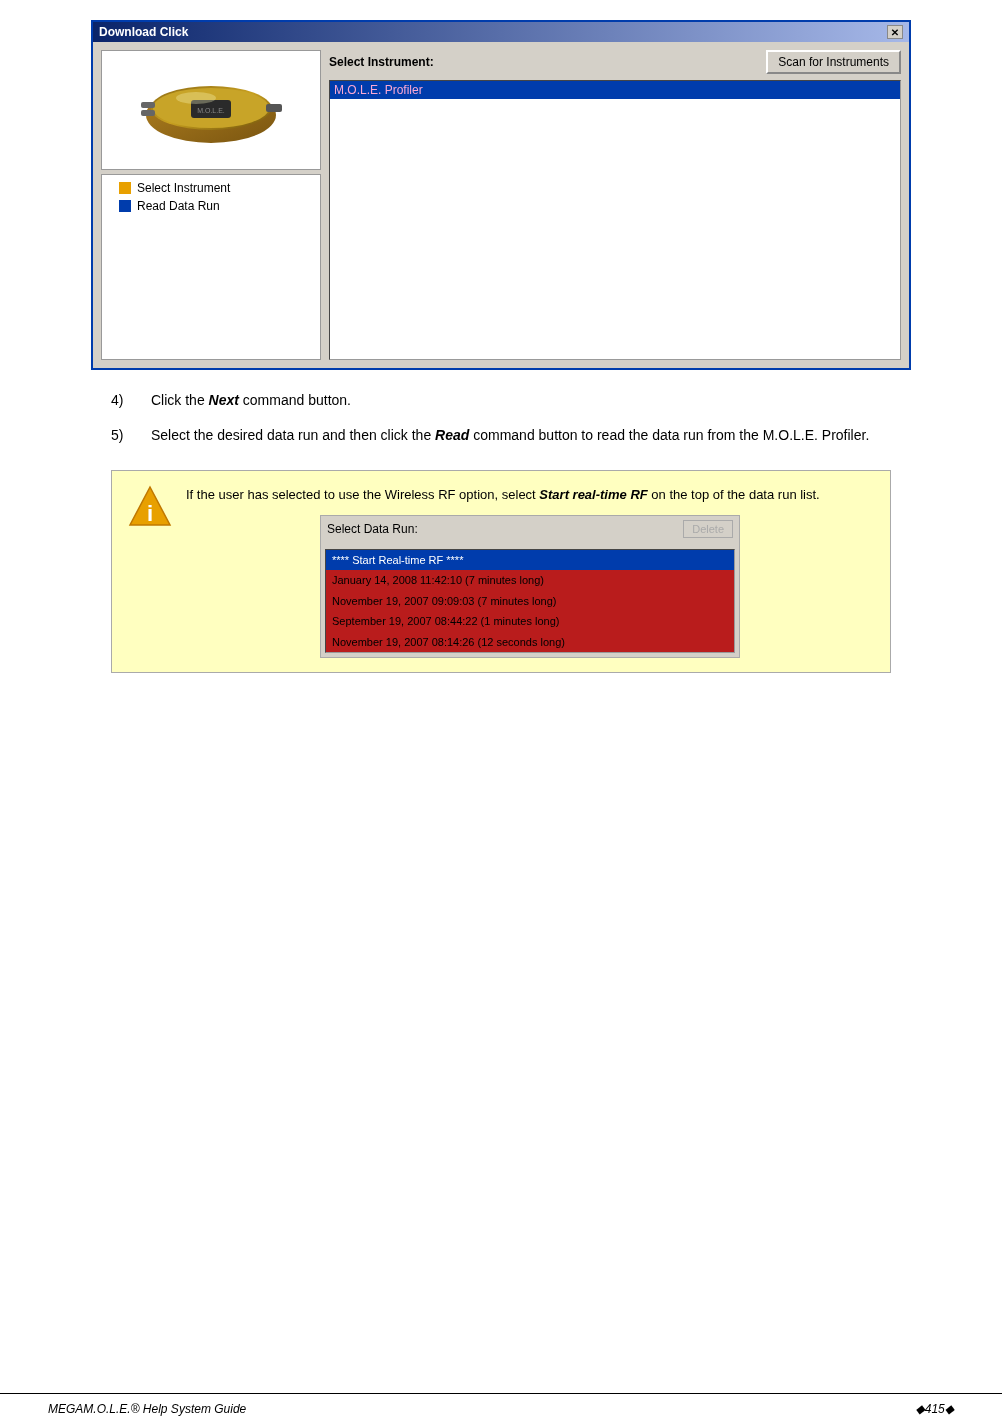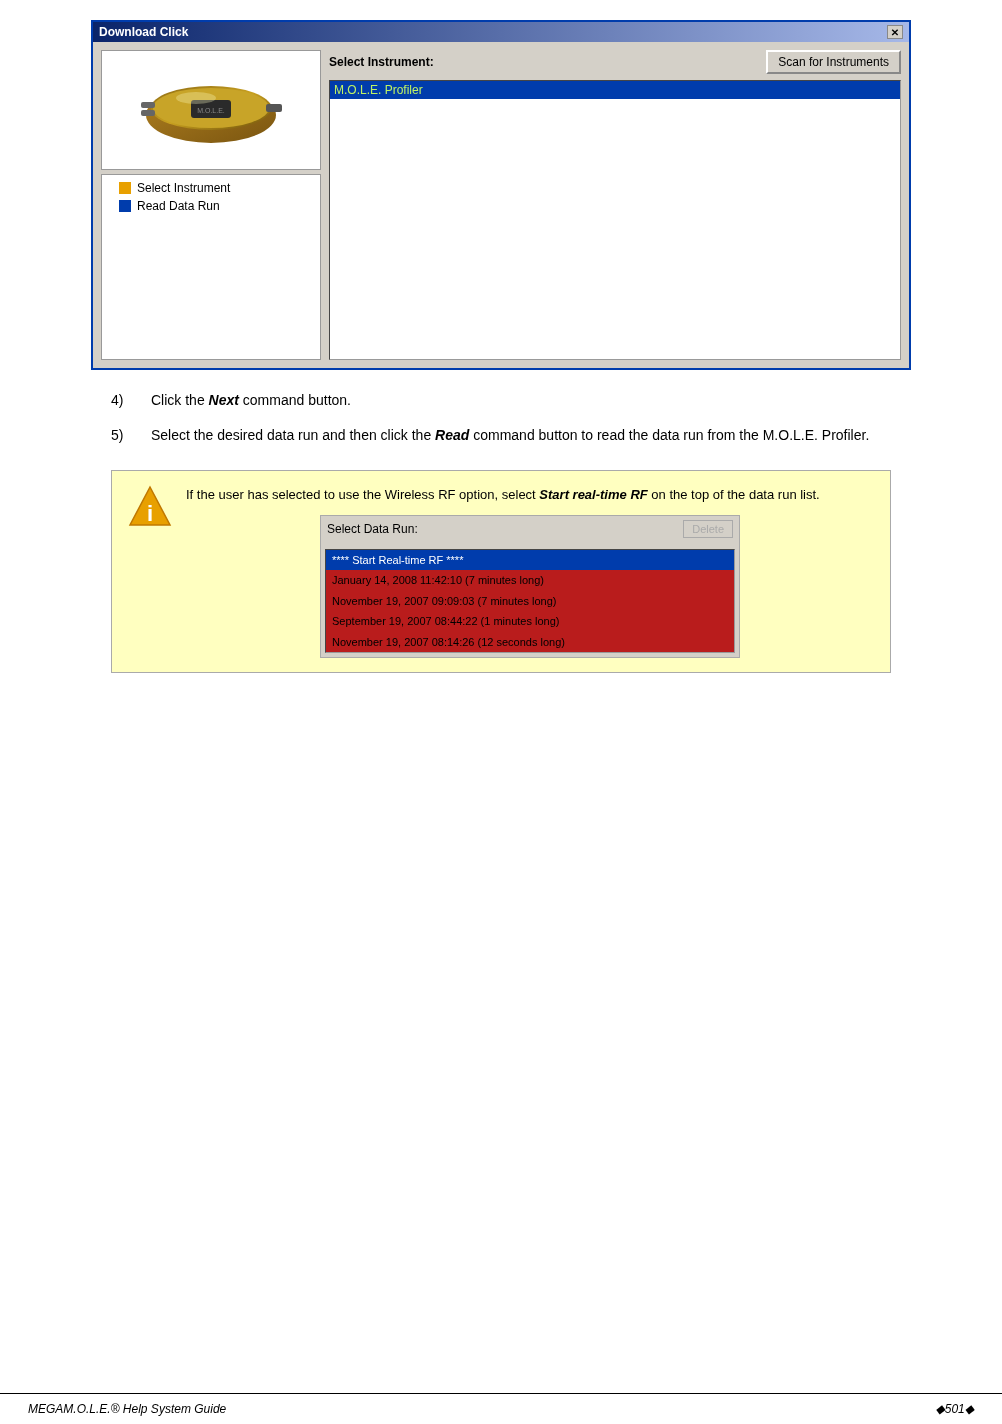--- a/index.html
+++ b/index.html
@@ -136,21 +136,21 @@
 
     .instrument-list {
       background: #fff;
       border: 1px inset #999;
       flex: 1;
       min-height: 280px;
     }
 
     .instrument-selected-row {
       background: #003cac;
-      color: #bef264;
+      color: #f9a8d4;
       padding: 2px 4px;
       font-size: 12px;
     }
 
     
     .dialog-buttons {
       display: flex;
       justify-content: space-between;
       align-items: center;
       padding: 6px 8px;
@@ -262,21 +262,21 @@
 
     .inner-row-selected {
       background: #003cac;
       color: #fff;
     }
 
     
     .footer {
       margin-top: auto;
       border-top: 1px solid #000;
-      padding: 8px 28px;
+      padding: 8px 48px;
       display: flex;
       justify-content: space-between;
       font-size: 12px;
       font-style: italic;
       width: 1002px;
       margin-left: -40px;
       text-align: center;
     }
 
     
@@ -405,16 +405,16 @@
           <div class="inner-row">November 19, 2007   08:14:26 (12 seconds long)</div>
         </div>
       </div>
     </div>
   </div>
 
   <div style="flex:1"></div>
 
   <div class="footer">
     <span>MEGAM.O.L.E.® Help System Guide</span>
-    <span>◆501◆</span>
+    <span>◆415◆</span>
   </div>
 
 </div>
 
 </body></html>

